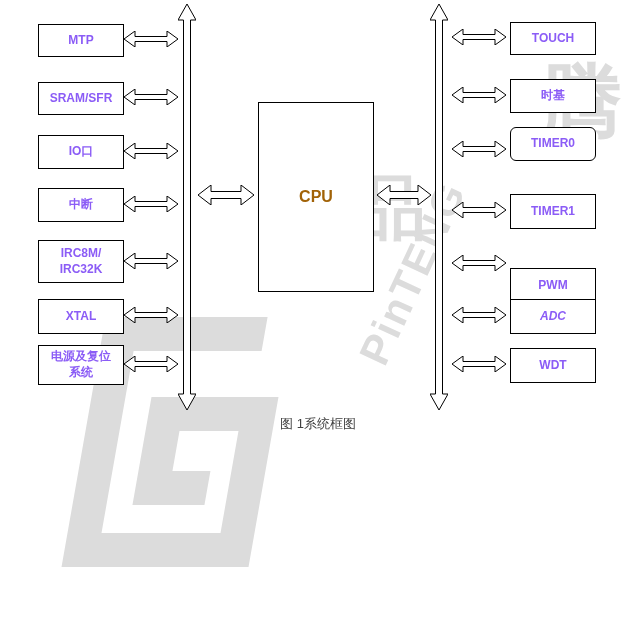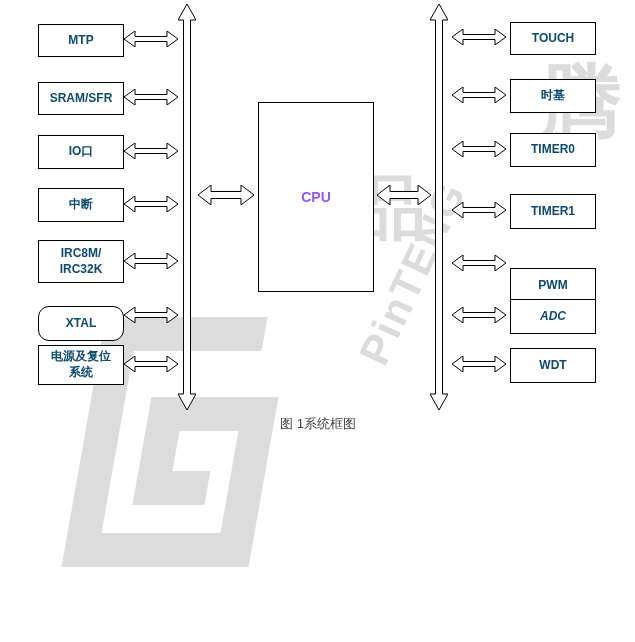--- a/index.html
+++ b/index.html
@@ -13,28 +13,28 @@
   .wm-cn1{left:356px;top:162px;font-size:70px;}
   .wm-cn2{left:540px;top:48px;font-size:82px;}
   .wm-en{left:350px;top:352px;font-size:42px;letter-spacing:2px;
          transform:rotate(-65deg);transform-origin:0 0;}
   .wm-logo{position:absolute;left:52px;top:292px;z-index:0;}
   
   .block{
     position:absolute;border:1px solid #000;background:#fff;
     display:flex;align-items:center;justify-content:center;text-align:center;
     font-size:12px;font-weight:bold;white-space:pre-line;line-height:1.3;
-    z-index:2;color:#0c4a6e;
+    z-index:2;color:#8b5cf6;
   }
   .block.left{left:38px;width:84px;}
   .block.right{left:510px;width:84px;}
   .cpu{
     position:absolute;left:258px;top:102px;width:114px;height:188px;
     border:1px solid #000;background:#fff;display:flex;align-items:center;
-    justify-content:center;font-size:14px;font-weight:bold;z-index:2;color:#8b5cf6;
+    justify-content:center;font-size:16px;font-weight:bold;z-index:2;color:#a16207;
   }
   .arrow{position:absolute;z-index:1;}
   .caption{
     position:absolute;left:238px;top:415px;width:160px;text-align:center;
     font-size:13px;color:#404040;z-index:2;
   }
 </style>
 </head>
 <body>
 
@@ -48,27 +48,27 @@
       <path d="M 220 42 L 75 42 L 75 258 L 228 258 L 228 122 L 135 122 L 135 196 L 190 196"></path>
     </g>
   </svg>
 
   <div class="block left" style="top:24px;height:31px;">MTP</div>
   <div class="block left" style="top:135px;height:32px;">IO口</div>
   <div class="block left" style="top:82px;height:31px;">SRAM/SFR</div>
   <div class="block left" style="top:188px;height:32px;">中断</div>
   <div class="block left" style="top:240px;height:41px;">IRC8M/
 IRC32K</div>
-  <div class="block left" style="top:306px;height:33px;border-radius:11px;">XTAL</div>
+  <div class="block left" style="top:299px;height:33px;">XTAL</div>
   <div class="block left" style="top:345px;height:38px;">电源及复位
 系统</div>
 
   <div class="block right" style="top:22px;height:31px;">TOUCH</div>
   <div class="block right" style="top:79px;height:32px;">时基</div>
-  <div class="block right" style="top:133px;height:32px;">TIMER0</div>
+  <div class="block right" style="top:127px;height:32px;border-radius:6px;">TIMER0</div>
   <div class="block right" style="top:194px;height:33px;">TIMER1</div>
   <div class="block right" style="top:229px;height:33px;margin-top:39px;">PWM</div>
   <div class="block right" style="top:299px;height:33px;font-style:italic;">ADC</div>
   <div class="block right" style="top:348px;height:33px;">WDT</div>
 
   <div class="cpu">CPU</div>
 
   <svg class="arrow" style="left:178px;top:4px;" width="18" height="406" viewBox="0 0 18 406">
     <polygon points="9,0 18,16 12.5,16 12.5,390 18,390 9,406 0,390 5.5,390 5.5,16 0,16" fill="#fff" stroke="#000" stroke-width="1"></polygon>
   </svg>

